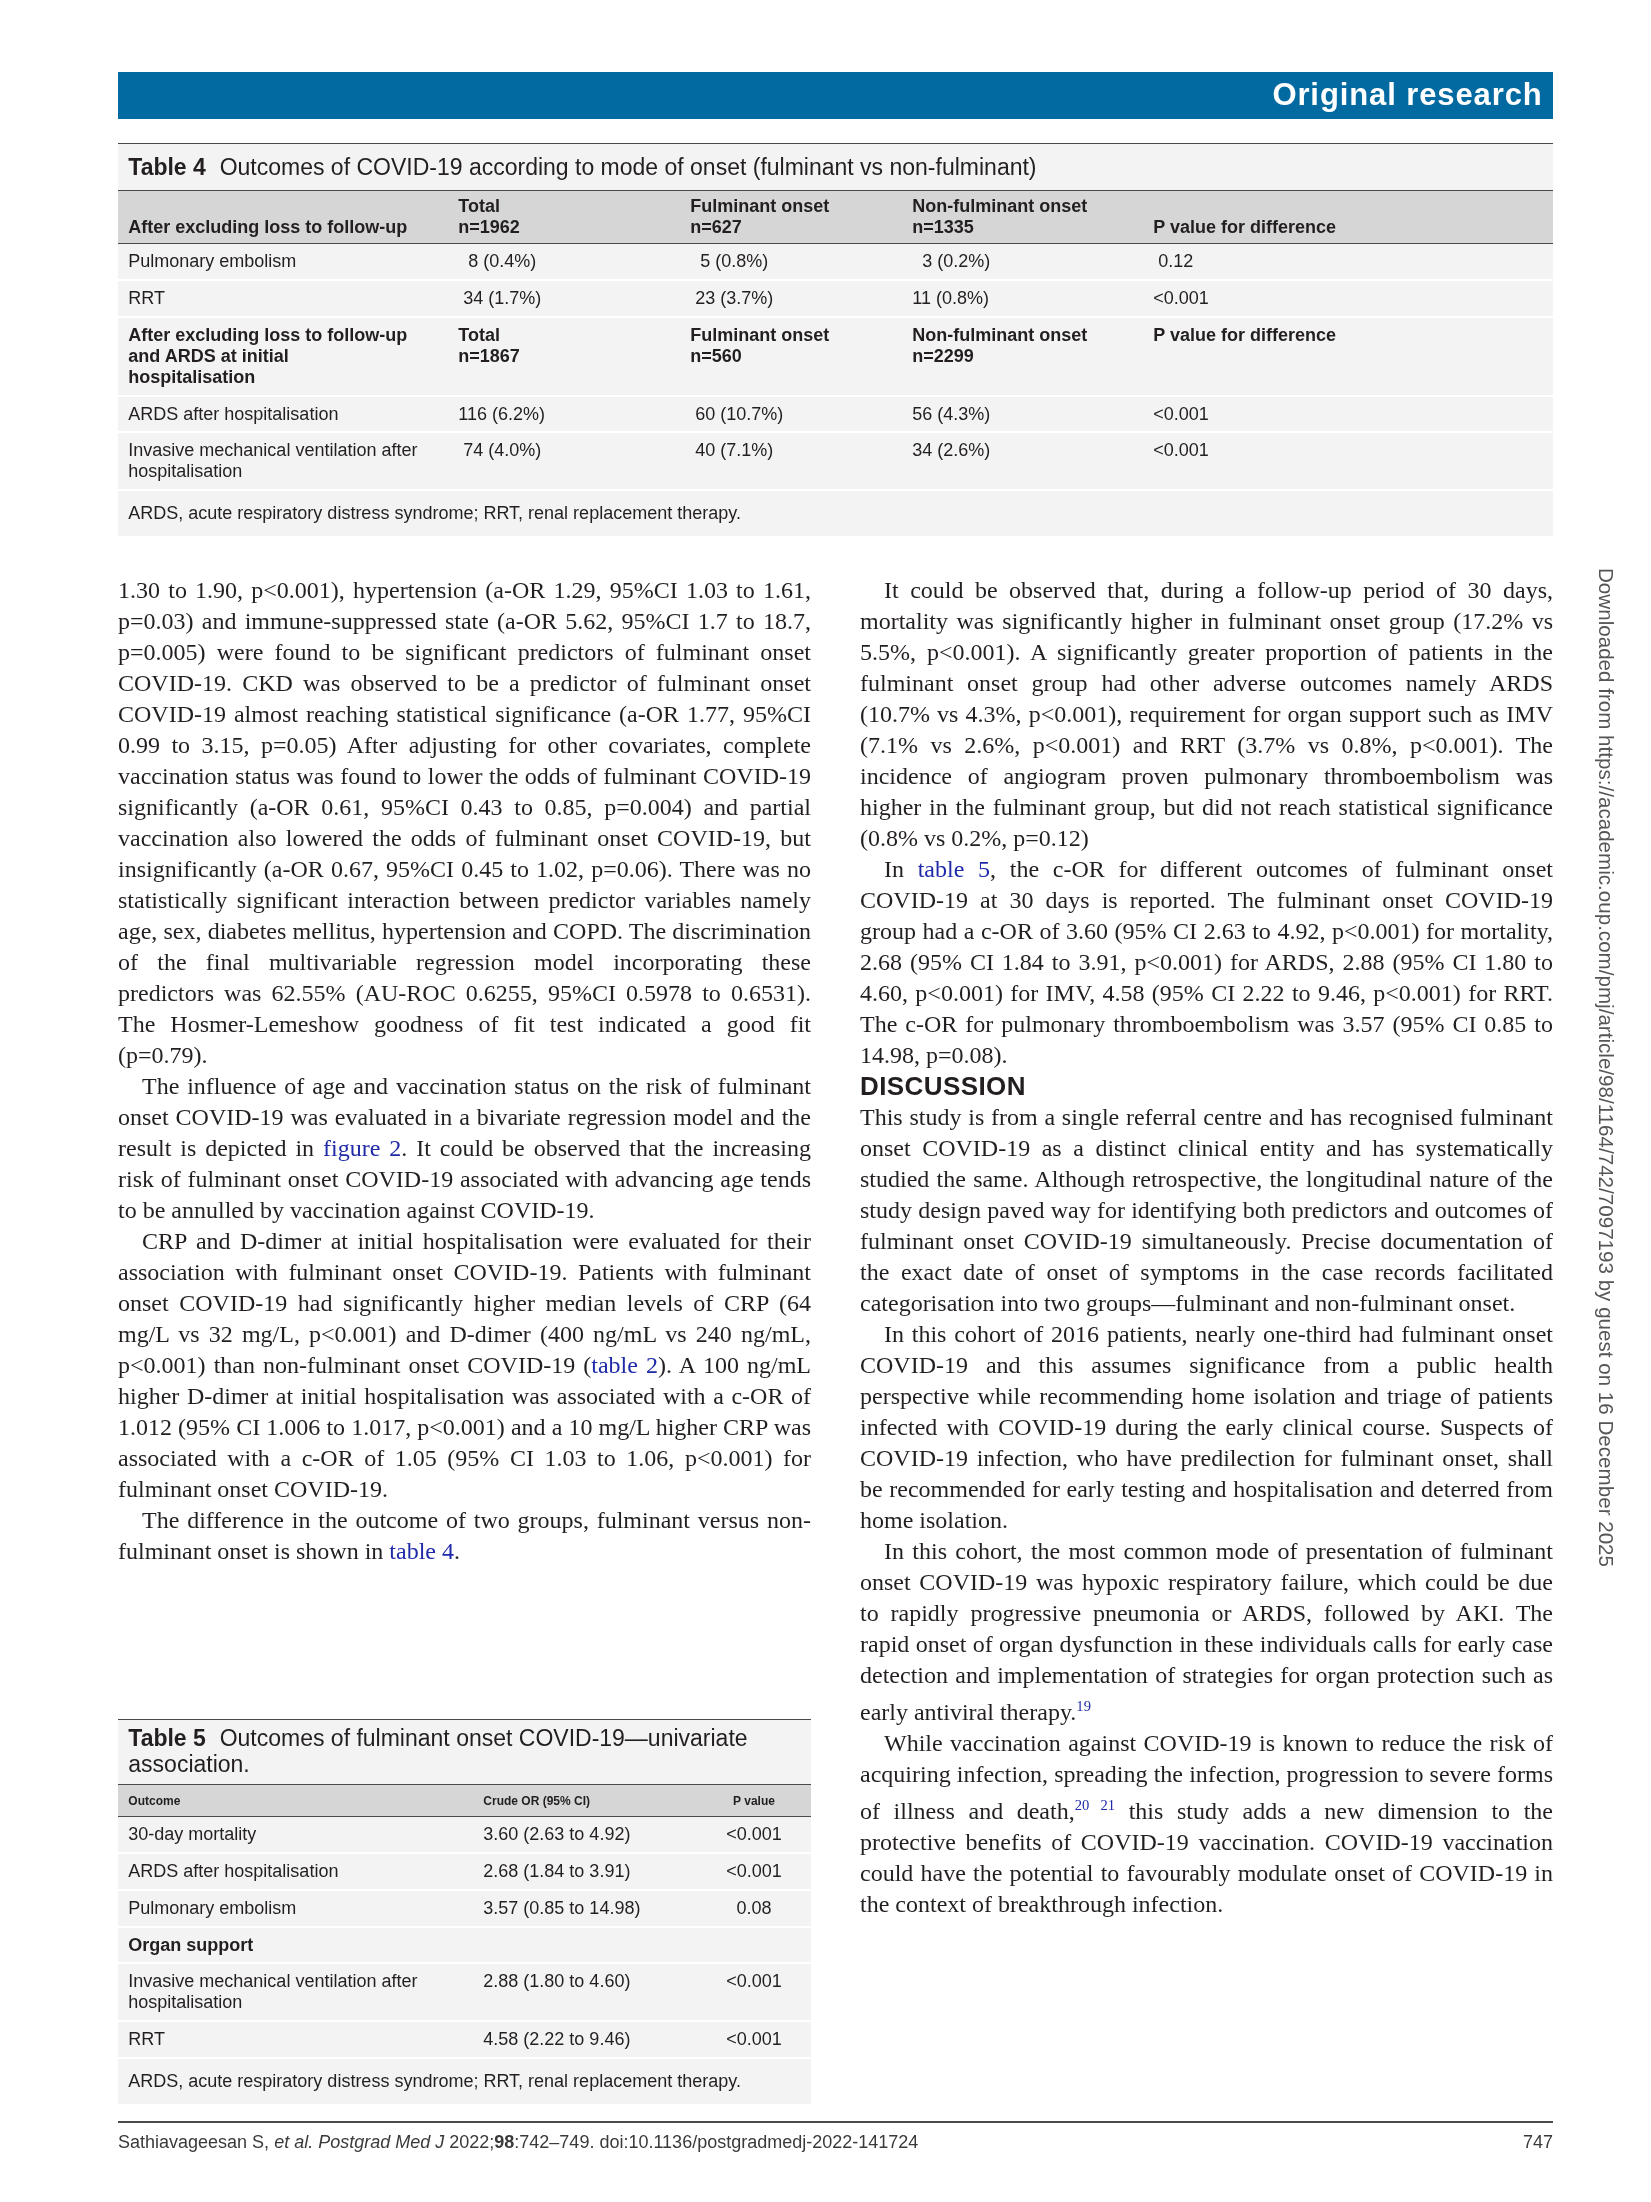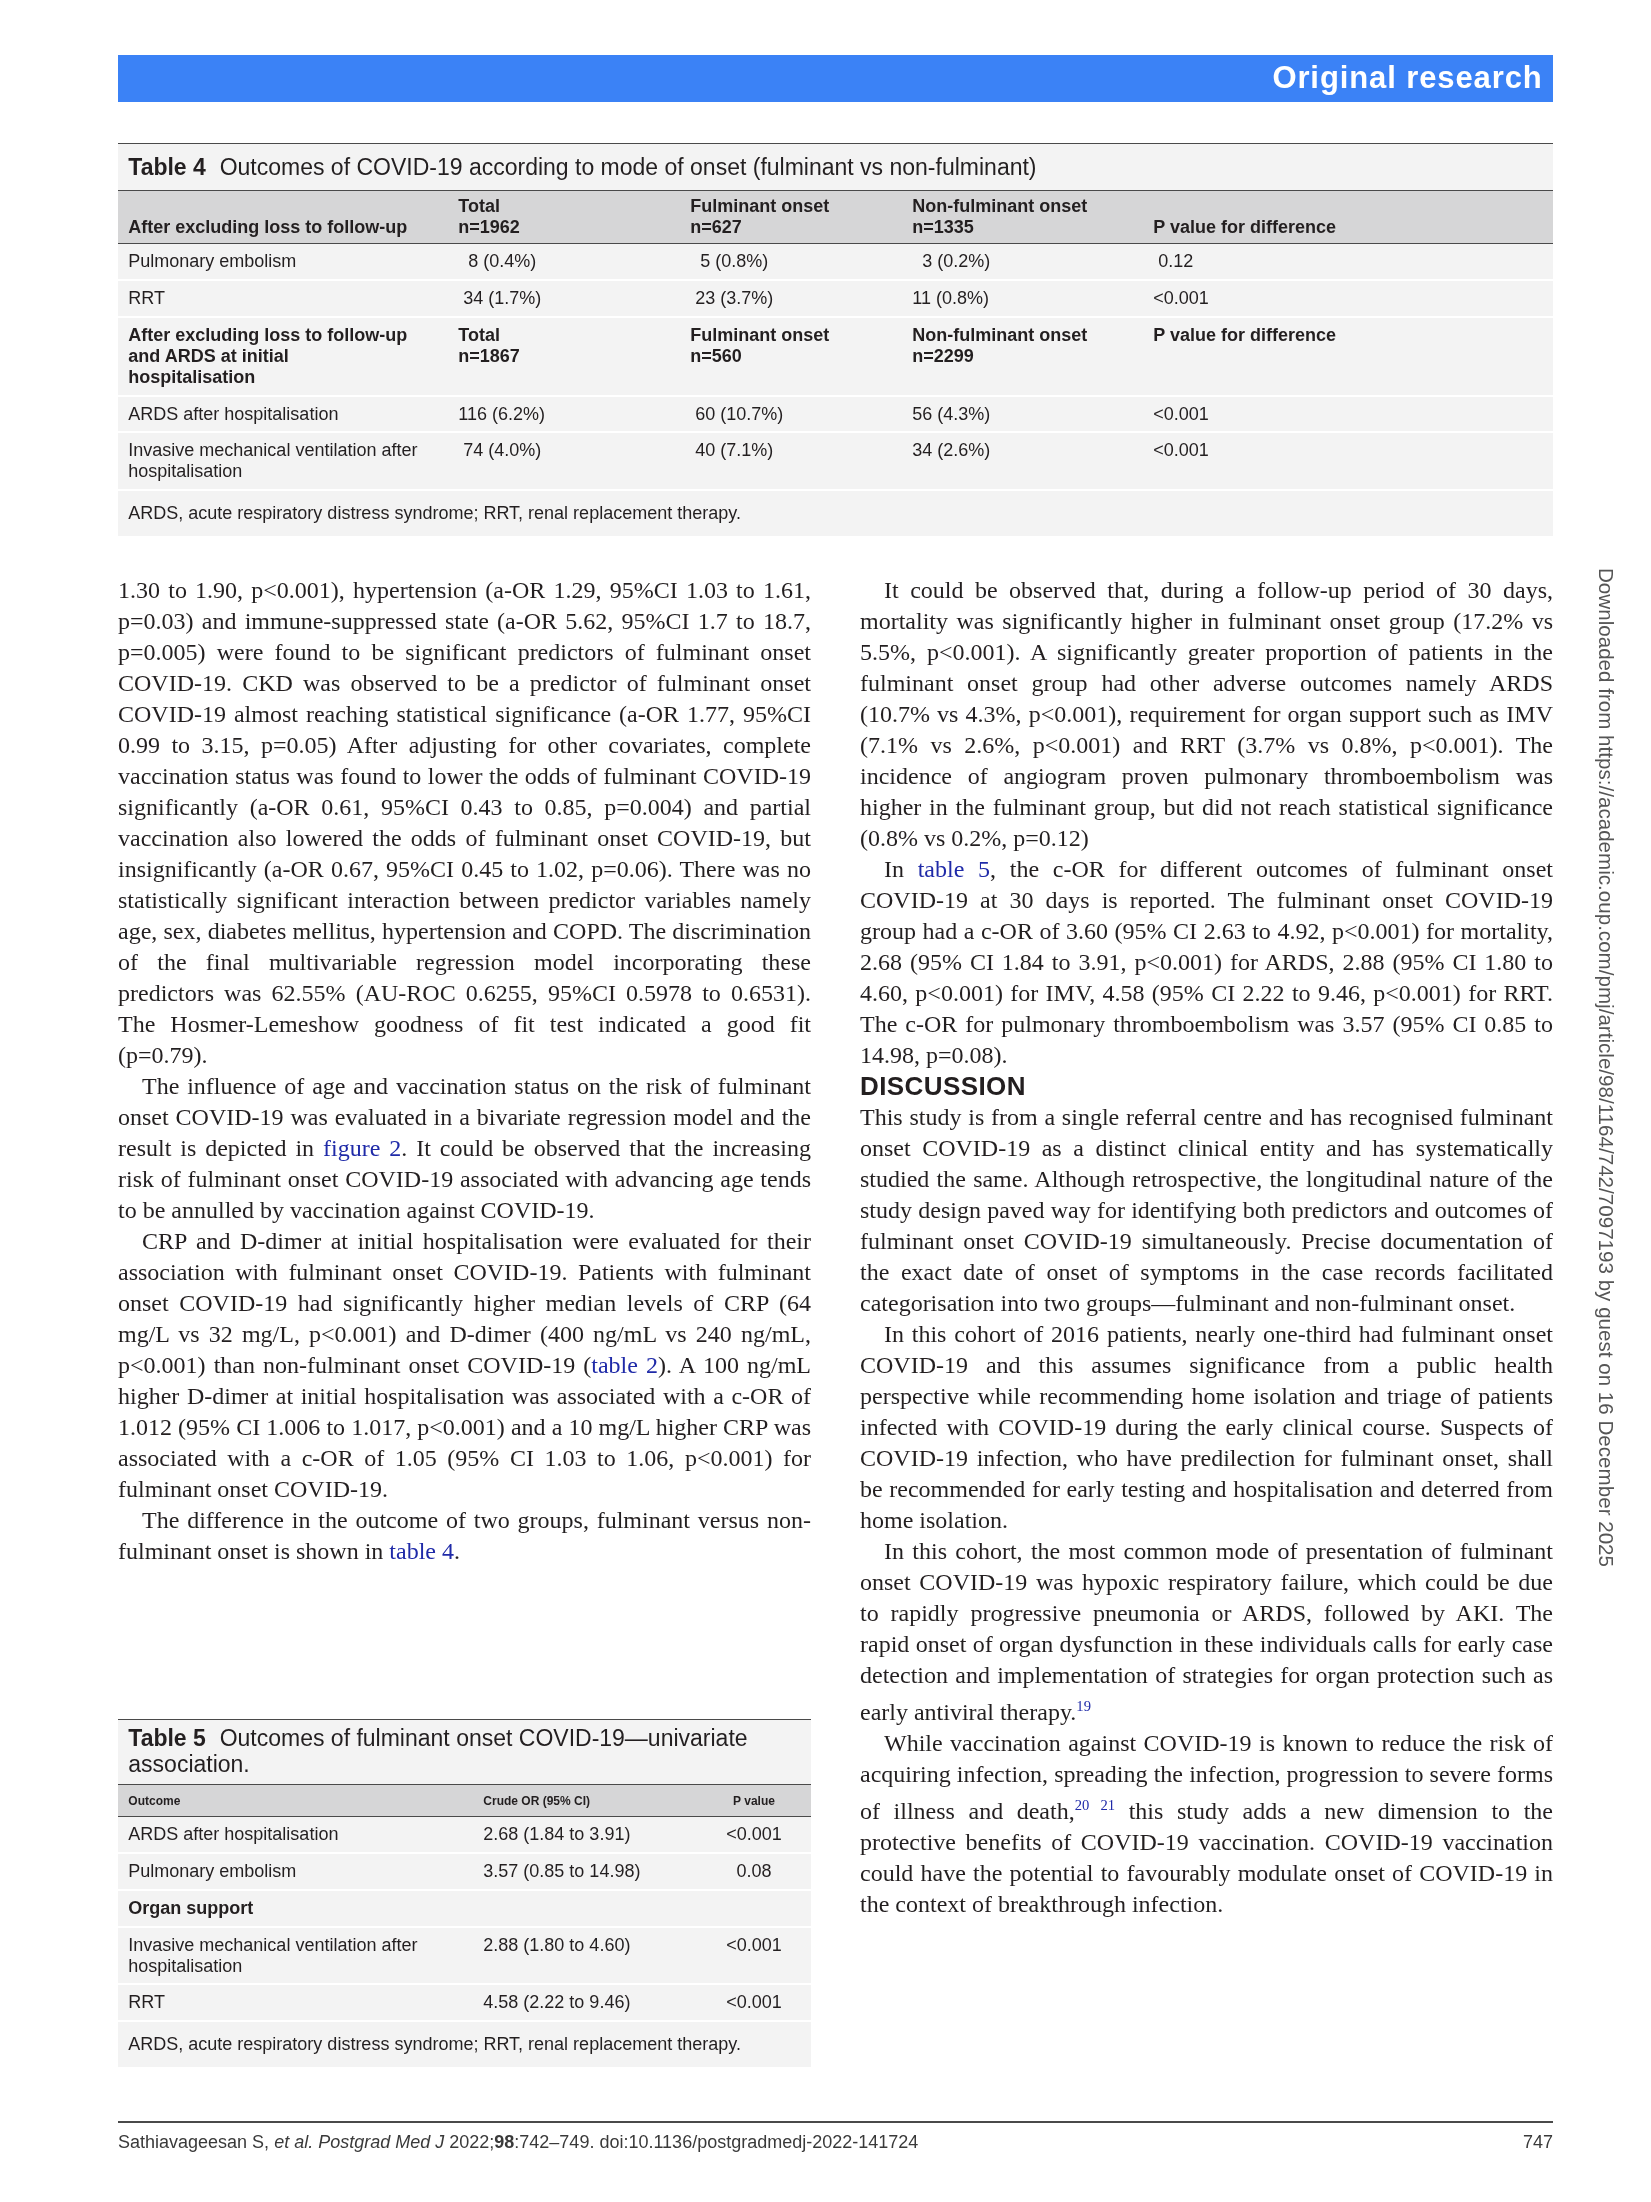--- a/index.html
+++ b/index.html
@@ -1,20 +1,20 @@
 <!DOCTYPE html>
 <html style="font-size:13.8px"><head>
 <meta charset="utf-8">
 <style>
   html, body { margin: 0; padding: 0; background: #ffffff; }
   body { width: 1652px; height: 2203px; position: relative; overflow: hidden; color: #231f20; }
   .sans { font-family: "Liberation Sans", "DejaVu Sans", sans-serif; }
   .serif { font-family: "Liberation Serif", "DejaVu Serif", serif; }
 
-  .top-band { position: absolute; left: 118px; top: 55px; width: 1435px; height: 47px; background: #3b82f6; }
+  .top-band { position: absolute; left: 118px; top: 72px; width: 1435px; height: 47px; background: #0369a1; }
   .top-band .label { position: absolute; right: 10.3px; top: 5.2px; font-size: 31px; font-weight: bold; color: #ffffff; letter-spacing: 0.9px; }
 
   .table4 { position: absolute; left: 118px; top: 143px; width: 1435px; }
   .tbl { background: #f3f3f3; font-size: 18px; color: #231f20; }
   .tbl .caption { border-top: 1.7px solid #4a4a4a; padding: 10.3px 10.3px 8.6px 10.3px; font-size: 23px; }
   .tbl .caption b { font-weight: bold; margin-right: 13.8px; }
   .tbl table { width: 100%; border-collapse: collapse; }
   .tbl th { text-align: left; font-weight: bold; vertical-align: bottom; padding: 5.2px 10.3px; }
   .tbl td { padding: 6.9px 10.3px; border-bottom: 2.6px solid #ffffff; vertical-align: top; }
   .tbl thead tr.head { background: #d6d6d7; border-top: 1.7px solid #4a4a4a; border-bottom: 1.7px solid #4a4a4a; }
@@ -164,20 +164,25 @@
       </colgroup>
     <thead>
       <tr class="head">
         <th>Outcome</th>
         <th>Crude OR (95% CI)</th>
         <th style="text-align:center">P value</th>
       </tr>
     </thead>
     <tbody>
       <tr>
+        <td>30-day mortality</td>
+        <td>3.60 (2.63 to 4.92)</td>
+        <td style="text-align:center">&lt;0.001</td>
+      </tr>
+      <tr>
         <td>ARDS after hospitalisation</td>
         <td>2.68 (1.84 to 3.91)</td>
         <td style="text-align:center">&lt;0.001</td>
       </tr>
       <tr>
         <td>Pulmonary embolism</td>
         <td>3.57 (0.85 to 14.98)</td>
         <td style="text-align:center">0.08</td>
       </tr>
       <tr class="subhead">

